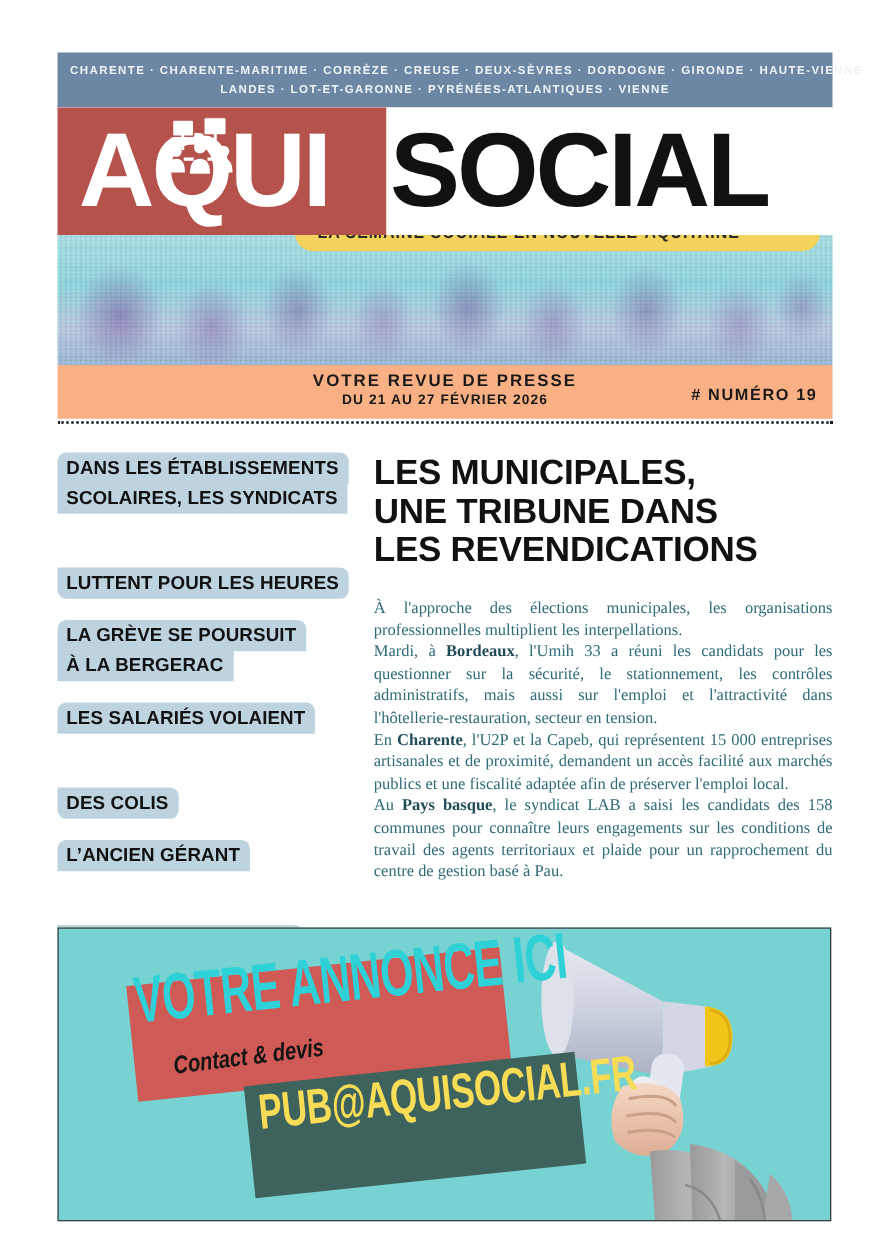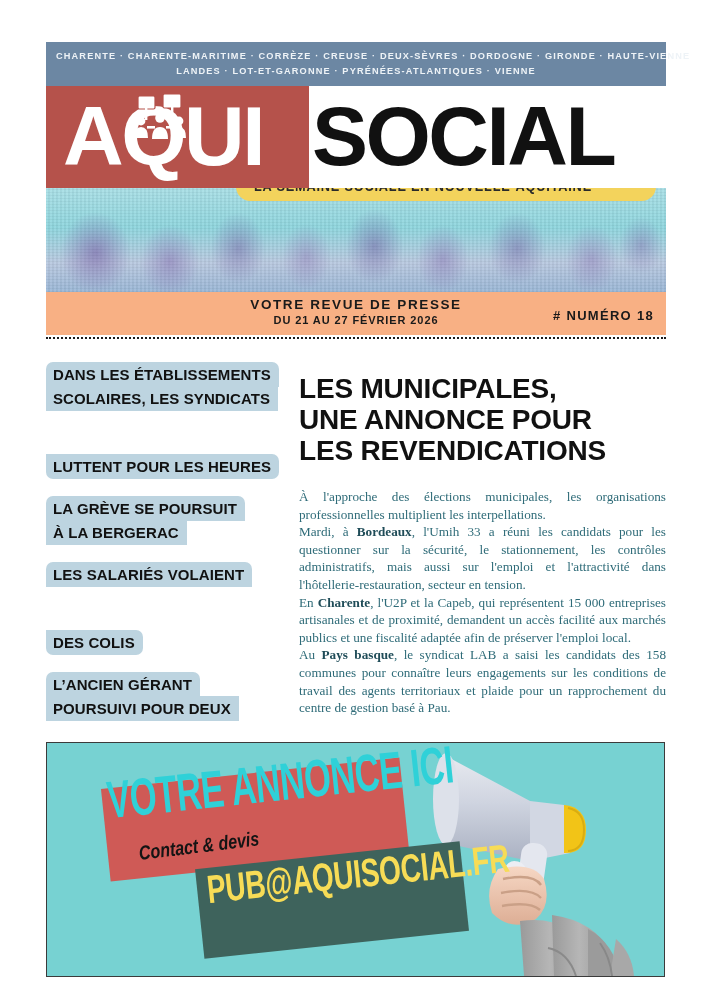--- a/index.html
+++ b/index.html
@@ -200,21 +200,21 @@
     padding: 2px 8px 2px 7px;
     letter-spacing: 0.1px;
     margin-bottom: -1px;
   }
   .side-line.r-top { border-radius: 7px 7px 0 0; }
   .side-line.r-bot { border-radius: 0 7px 7px 7px; margin-top: 44px; }
 
   .article {
     position: absolute;
     left: 253px;
-    top: 11px;
+    top: 0;
     width: 367px;
   }
   .art-headline {
     font-size: 28px;
     font-weight: 800;
     color: #111111;
     line-height: 31px;
     letter-spacing: -0.2px;
     margin: 0 0 22px 0;
   }
@@ -351,21 +351,21 @@
       <div class="photo-duotone"></div>
       <div class="photo-grain"></div>
       <div class="tagline-pill">
         <span class="tagline-text">LA SEMAINE SOCIALE EN NOUVELLE-AQUITAINE</span>
       </div>
     </div>
 
     <div class="press-bar">
       <div class="press-title">VOTRE REVUE DE PRESSE</div>
       <div class="press-dates">DU 21 AU 27 FÉVRIER 2026</div>
-      <div class="press-number"># NUMÉRO 18</div>
+      <div class="press-number"># NUMÉRO 19</div>
     </div>
     <div class="dotted-rule"></div>
   </div>
 
   <div class="content">
 
     <div class="sidebar">
         <div class="side-item">
           <div class="side-line r-top">DANS LES ÉTABLISSEMENTS</div>
           <div class="side-line ">SCOLAIRES, LES SYNDICATS</div>
@@ -374,32 +374,31 @@
         <div class="side-item">
           <div class="side-line r-top">LA GRÈVE SE POURSUIT</div>
           <div class="side-line ">À LA BERGERAC</div>
         </div>
         <div class="side-item">
           <div class="side-line r-top">LES SALARIÉS VOLAIENT</div>
           <div class="side-line r-bot">DES COLIS</div>
         </div>
         <div class="side-item">
           <div class="side-line r-top">L’ANCIEN GÉRANT</div>
-          <div class="side-line ">POURSUIVI POUR DEUX</div>
           <div class="side-line r-bot">ACCIDENTS DU TRAVAIL</div>
         </div>
         <div class="side-item">
           <div class="side-line r-top">500 000 € DÉVOLUS</div>
           <div class="side-line ">À DES PRÊTS D’HONNEUR</div>
           <div class="side-line r-bot">POUR LES AGRICULTEURS</div>
         </div>
       </div>
 
     <div class="article">
-      <h1 class="art-headline"><span>LES MUNICIPALES,</span><br><span>UNE ANNONCE POUR</span><br><span>LES REVENDICATIONS</span></h1>
+      <h1 class="art-headline"><span>LES MUNICIPALES,</span><br><span>UNE TRIBUNE DANS</span><br><span>LES REVENDICATIONS</span></h1>
       <div class="art-body">
           <div>À l'approche des élections municipales, les organisations professionnelles multiplient les interpellations.</div>
           <div>Mardi, à <b>Bordeaux</b>, l'Umih 33 a réuni les candidats pour les questionner sur la sécurité, le stationnement, les contrôles administratifs, mais aussi sur l'emploi et l'attractivité dans l'hôtellerie-restauration, secteur en tension.</div>
           <div>En <b>Charente</b>, l'U2P et la Capeb, qui représentent 15 000 entreprises artisanales et de proximité, demandent un accès facilité aux marchés publics et une fiscalité adaptée afin de préserver l'emploi local.</div>
           <div>Au <b>Pays basque</b>, le syndicat LAB a saisi les candidats des 158 communes pour connaître leurs engagements sur les conditions de travail des agents territoriaux et plaide pour un rapprochement du centre de gestion basé à Pau.</div>
         </div>
     </div>
   </div>
 
   <div class="ad">

